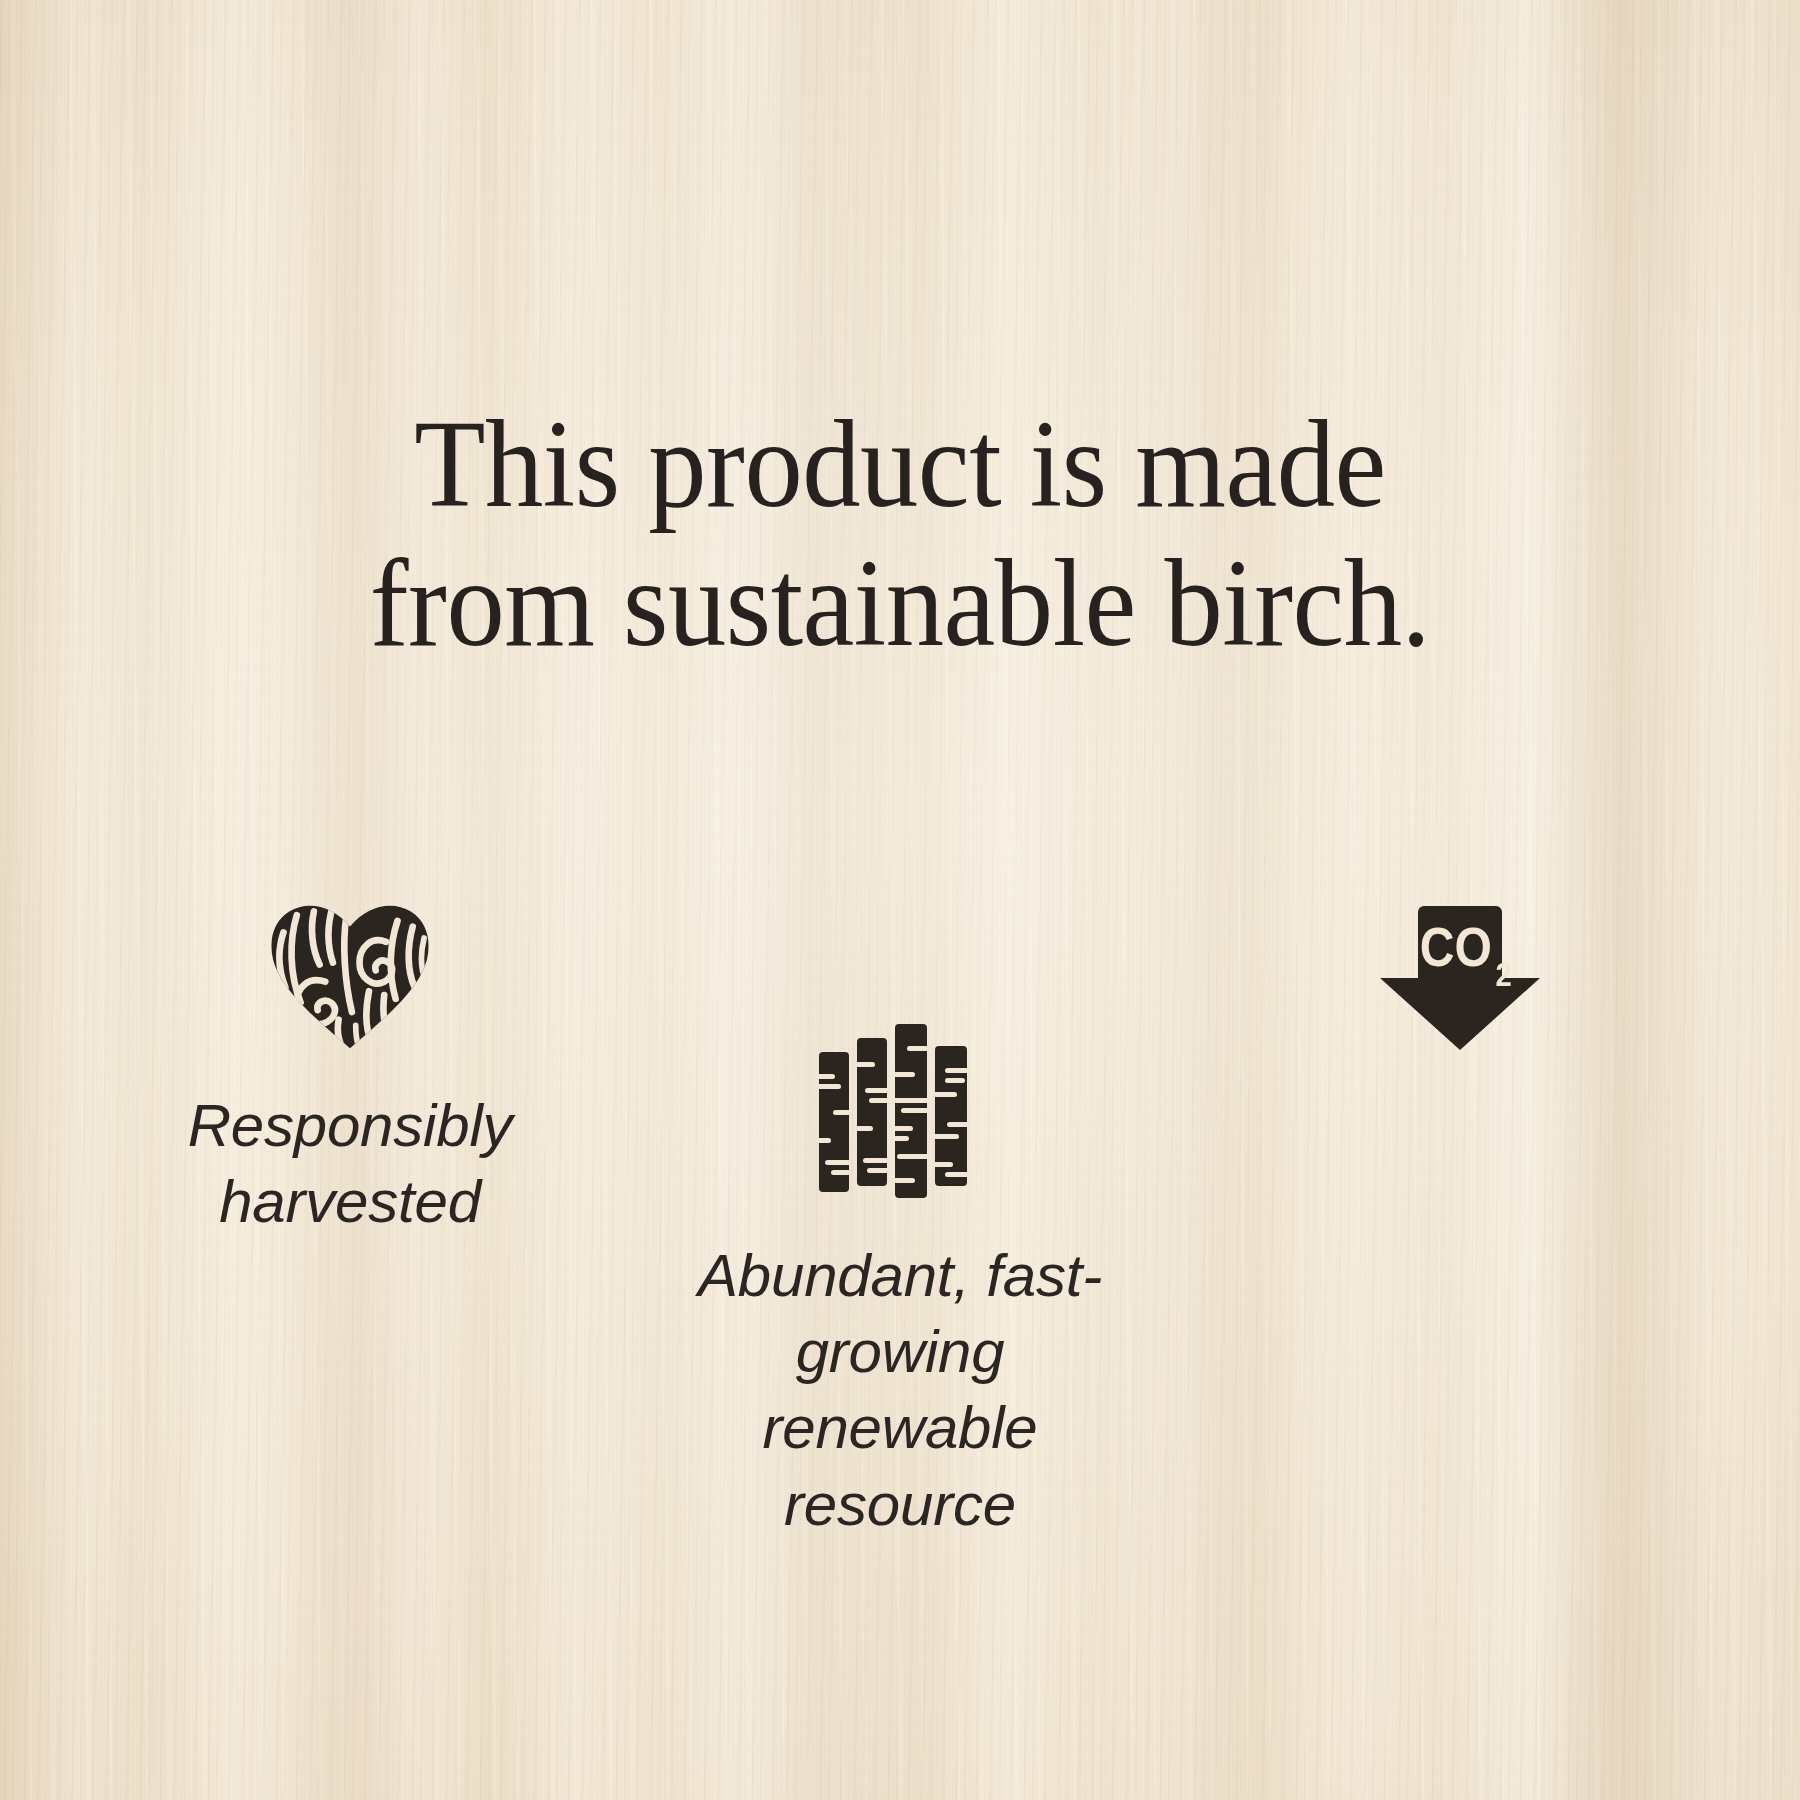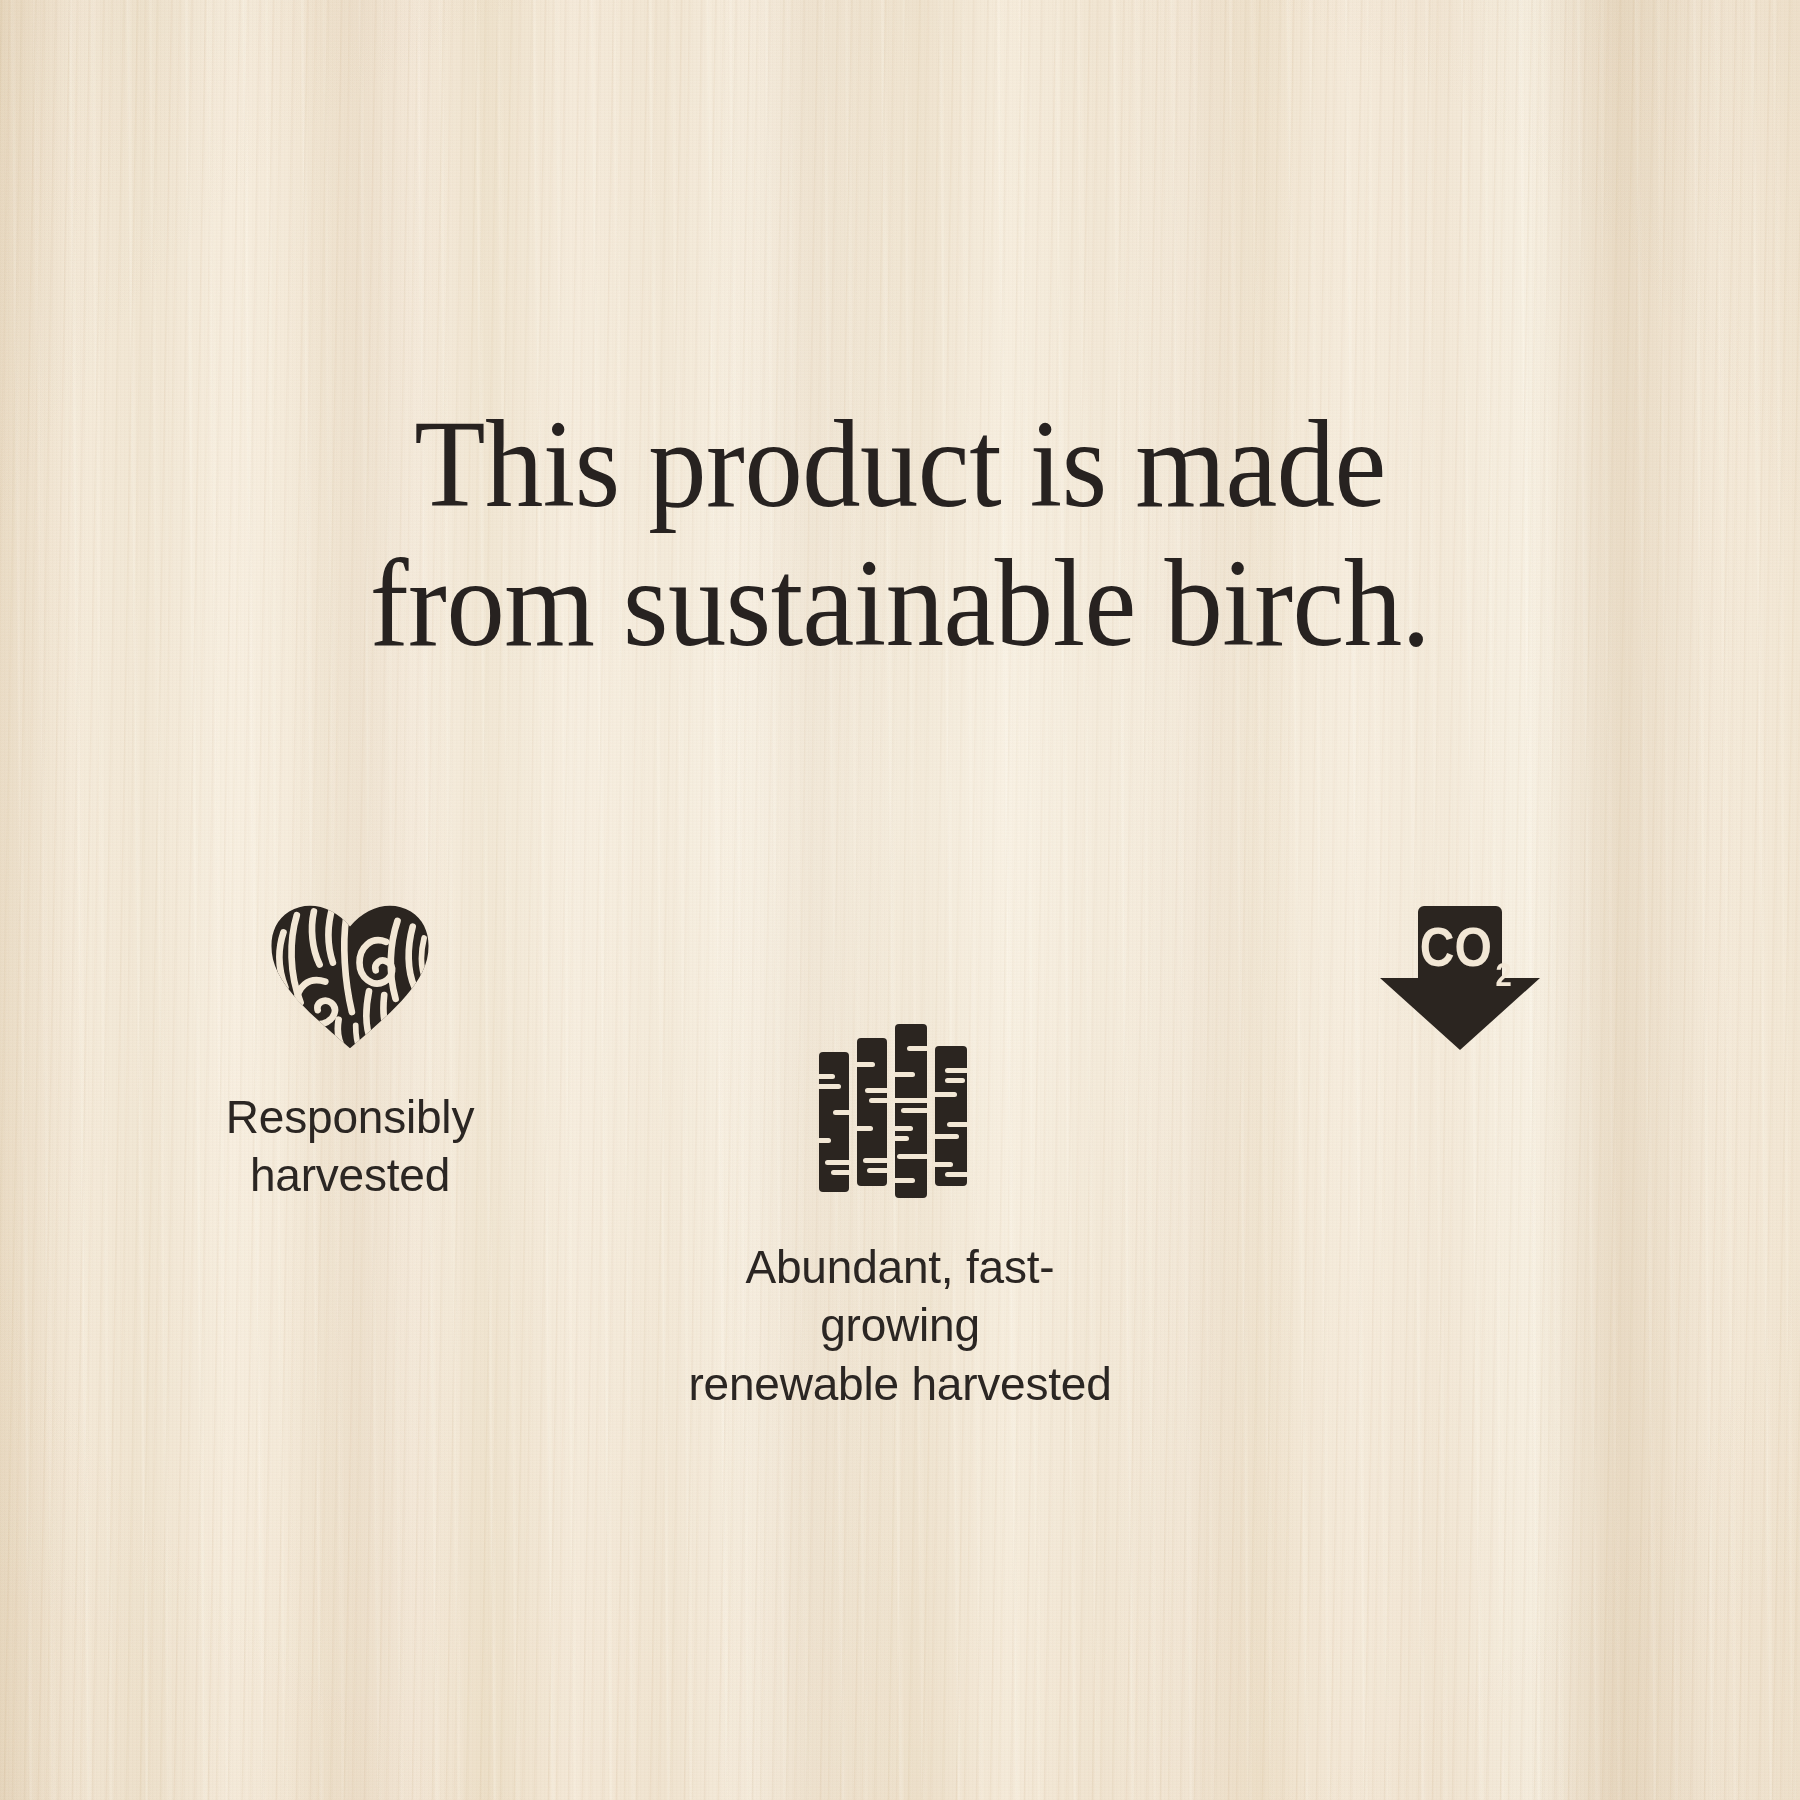--- a/index.html
+++ b/index.html
@@ -130,25 +130,26 @@
     text-align: center;
     color: #2B2623;
   }
   .feature .icon-wrap {
     display: block;
     margin: 0 auto;
   }
   .feature .caption {
     display: block;
     font-family: "Liberation Sans", sans-serif;
-    font-size: 46px;
+    font-size: 60px;
     line-height: 1.27;
     color: #2B2623;
     white-space: pre-line;
     letter-spacing: -0.2px;
+    font-style: italic;
   }
 
   #feature-responsibly {
     left: 130px;
     top: 0px;
     width: 440px;
   }
   #feature-responsibly .icon-wrap { width: 172px; height: 152px; }
   #feature-responsibly .caption { margin-top: 36px; }
 
@@ -281,21 +282,21 @@
               <rect x="130" y="56" width="20" height="5" rx="2.5"></rect>
               <rect x="118" y="70" width="24" height="5" rx="2.5"></rect>
               <rect x="132" y="100" width="22" height="5" rx="2.5"></rect>
               <rect x="118" y="112" width="26" height="5" rx="2.5"></rect>
               <rect x="118" y="140" width="20" height="5" rx="2.5"></rect>
               <rect x="130" y="150" width="24" height="5" rx="2.5"></rect>
             </g>
           </svg>
         </span>
         <span class="caption">Abundant, fast-growing
-renewable harvested</span>
+renewable resource</span>
       </div>
 
       <div class="feature" id="feature-lowcarbon">
         <span class="icon-wrap">
           <svg viewBox="0 0 176 154" width="176" height="154" aria-hidden="true">
             <path d="M52 6
                      H124
                      A6 6 0 0 1 130 12
                      V78
                      H168

